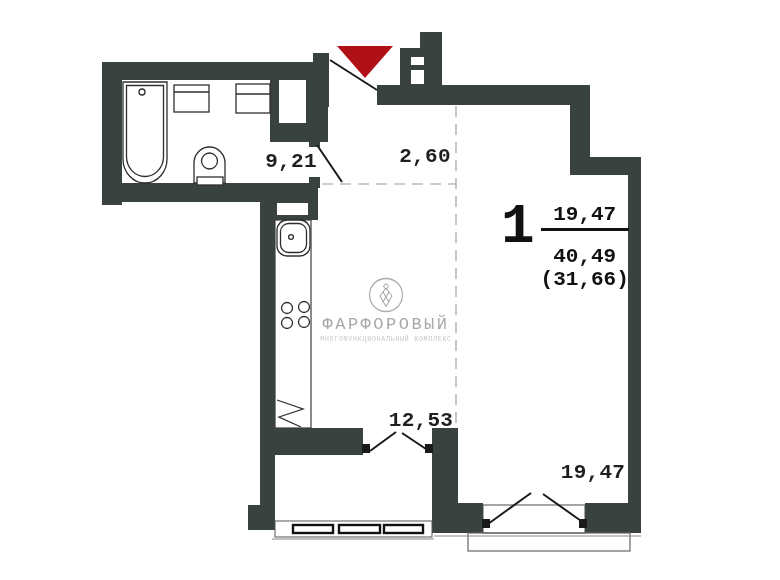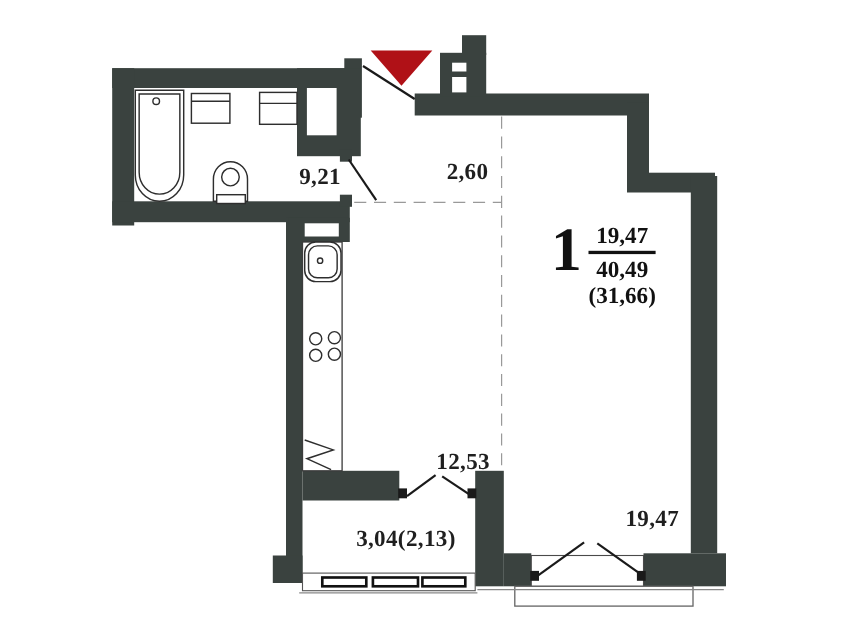--- a/index.html
+++ b/index.html
@@ -1,28 +1,28 @@
 <!DOCTYPE html>
 <html style="--wall: #3a423f; --accent: #b01117; --dimtext: #1f1f1f; --logo: #a8a8a8;"><head>
 <meta charset="utf-8">
 <style>
   html,body{margin:0;padding:0;background:#fff;}
-  .stage{position:relative;width:780px;height:580px;background:#fff;overflow:hidden;
-         font-family:Liberation Serif, serif;}
+  .stage{position:relative;width:641px;height:580px;background:#fff;overflow:hidden;
+         font-family:Liberation Mono, monospace;}
   .wall{position:absolute;background:var(--wall,#3a423f);}
   .hole{position:absolute;background:#fff;}
   svg.overlay{position:absolute;left:0;top:0;pointer-events:none;}
   .dim{position:absolute;transform:translate(-50%,-50%);font-size:21px;font-weight:600;
        color:var(--dimtext,#1f1f1f);white-space:nowrap;letter-spacing:.3px;}
   
   .info{position:absolute;left:501px;top:203px;display:flex;align-items:flex-start;color:#111;}
   .info .num{font-size:56px;line-height:48px;font-weight:800;letter-spacing:-2px;}
   .info .frac{margin-left:8px;text-align:center;font-weight:700;font-size:21px;line-height:23px;}
   .info .frac .top{padding:0 7px 2px;border-bottom:3px solid #111;}
-  .info .frac .mid{padding-top:3px;}
+  .info .frac .mid{padding-top:14px;}
   
   .logo{position:absolute;left:306px;top:277px;width:160px;text-align:center;}
   .logo .mark{display:block;margin:0 auto;}
   .logo .name{margin-top:2px;font-size:17px;letter-spacing:2.5px;color:var(--logo,#a8a8a8);
               font-weight:400;white-space:nowrap;}
   .logo .tag{margin-top:2px;font-size:6.5px;letter-spacing:.8px;color:#c6c6c6;white-space:nowrap;}
   .tri{fill:var(--accent,#b01117);}
 </style>
 </head>
 <body>
@@ -126,26 +126,38 @@
     <line x1="272" y1="539" x2="434" y2="539" stroke="#888" stroke-width="1.2"></line>
     <line x1="434" y1="536" x2="658" y2="536" stroke="#888" stroke-width="1"></line>
 
     <line x1="456" y1="106" x2="456" y2="428" stroke="#999" stroke-width="1.1" stroke-dasharray="11 7"></line>
     <line x1="322" y1="184" x2="456" y2="184" stroke="#999" stroke-width="1.1" stroke-dasharray="11 7"></line>
   </svg>
 
   <div class="dim" style="left:291px;top:161px">9,21</div>
   <div class="dim" style="left:425px;top:156px">2,60</div>
   <div class="dim" style="left:421px;top:420px">12,53</div>
-  <div class="dim" style="left:369px;top:490px">3,04(2,13)</div>
   <div class="dim" style="left:593px;top:472px">19,47</div>
 
   <div class="info">
     <span class="num">1</span>
     <span class="frac">
       <div class="top">19,47</div>
       <div class="mid">40,49</div>
       <div>(31,66)</div>
     </span>
   </div>
 
+  <div class="logo">
+    <svg class="mark" width="36" height="36" viewBox="0 0 36 36">
+      <circle cx="18" cy="18" r="16.5" fill="none" stroke="#adadad" stroke-width="1.3"></circle>
+      <g fill="none" stroke="#9a9a9a" stroke-width="1">
+        <path d="M18,6.5 L20.5,9.5 L18,12.5 L15.5,9.5 Z"></path>
+        <path d="M18,11 L24,19 L18,29.5 L12,19 Z"></path>
+        <path d="M15,15 L21,25"></path>
+        <path d="M21,15 L15,25"></path>
+      </g>
+    </svg>
+    <div class="name">ФАРФОРОВЫЙ</div>
+    <div class="tag">МНОГОФУНКЦИОНАЛЬНЫЙ КОМПЛЕКС</div>
+  </div>
 
 </div>
 
 </body></html>

